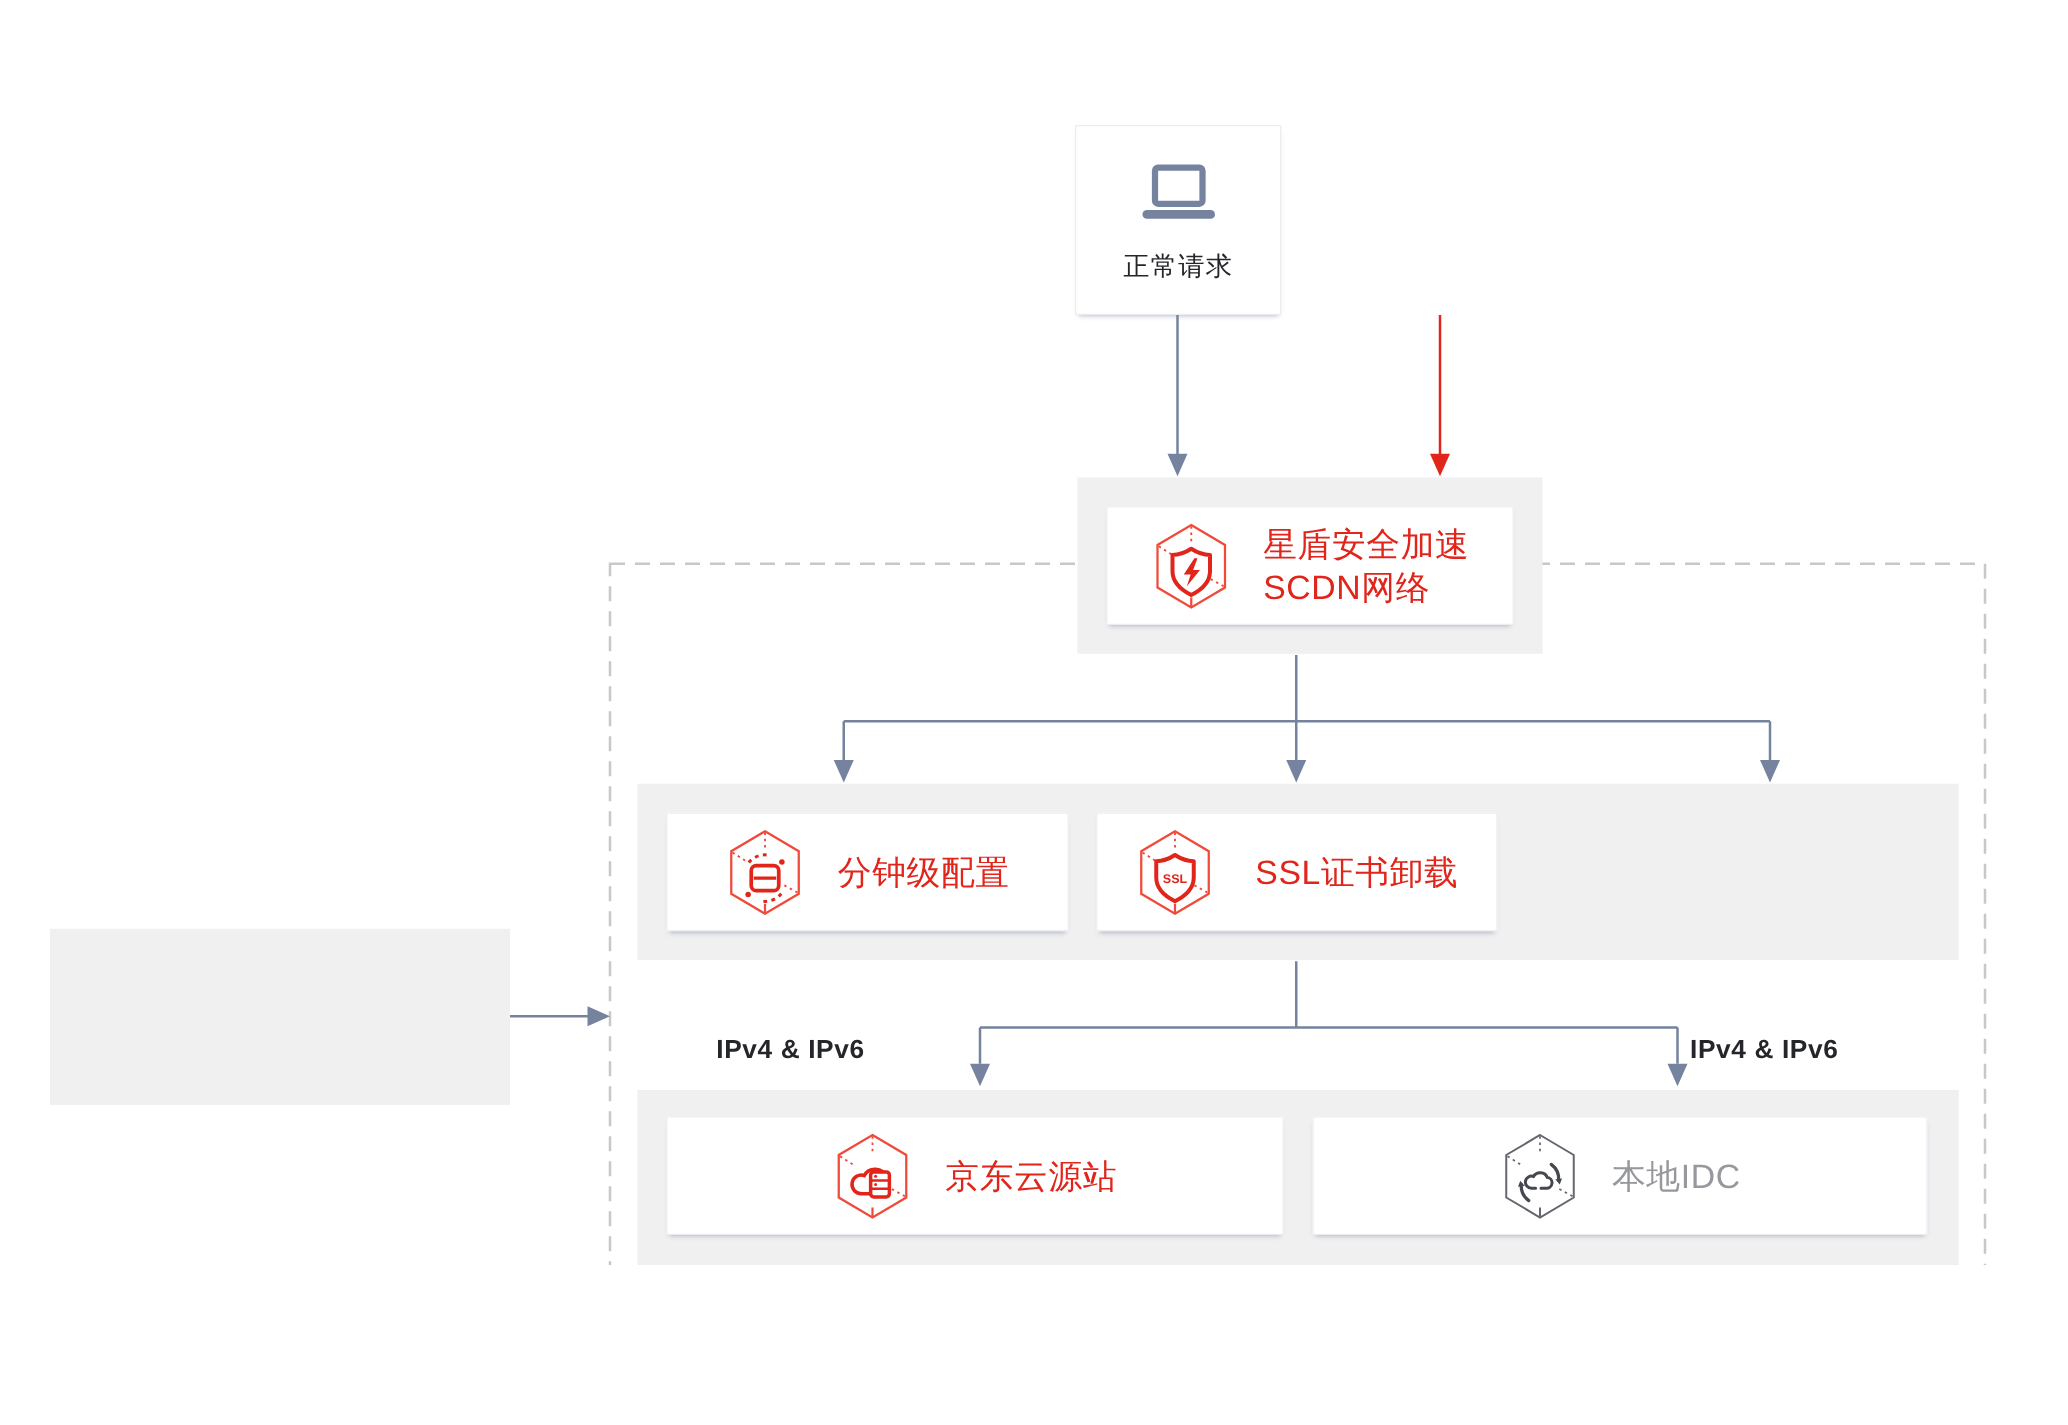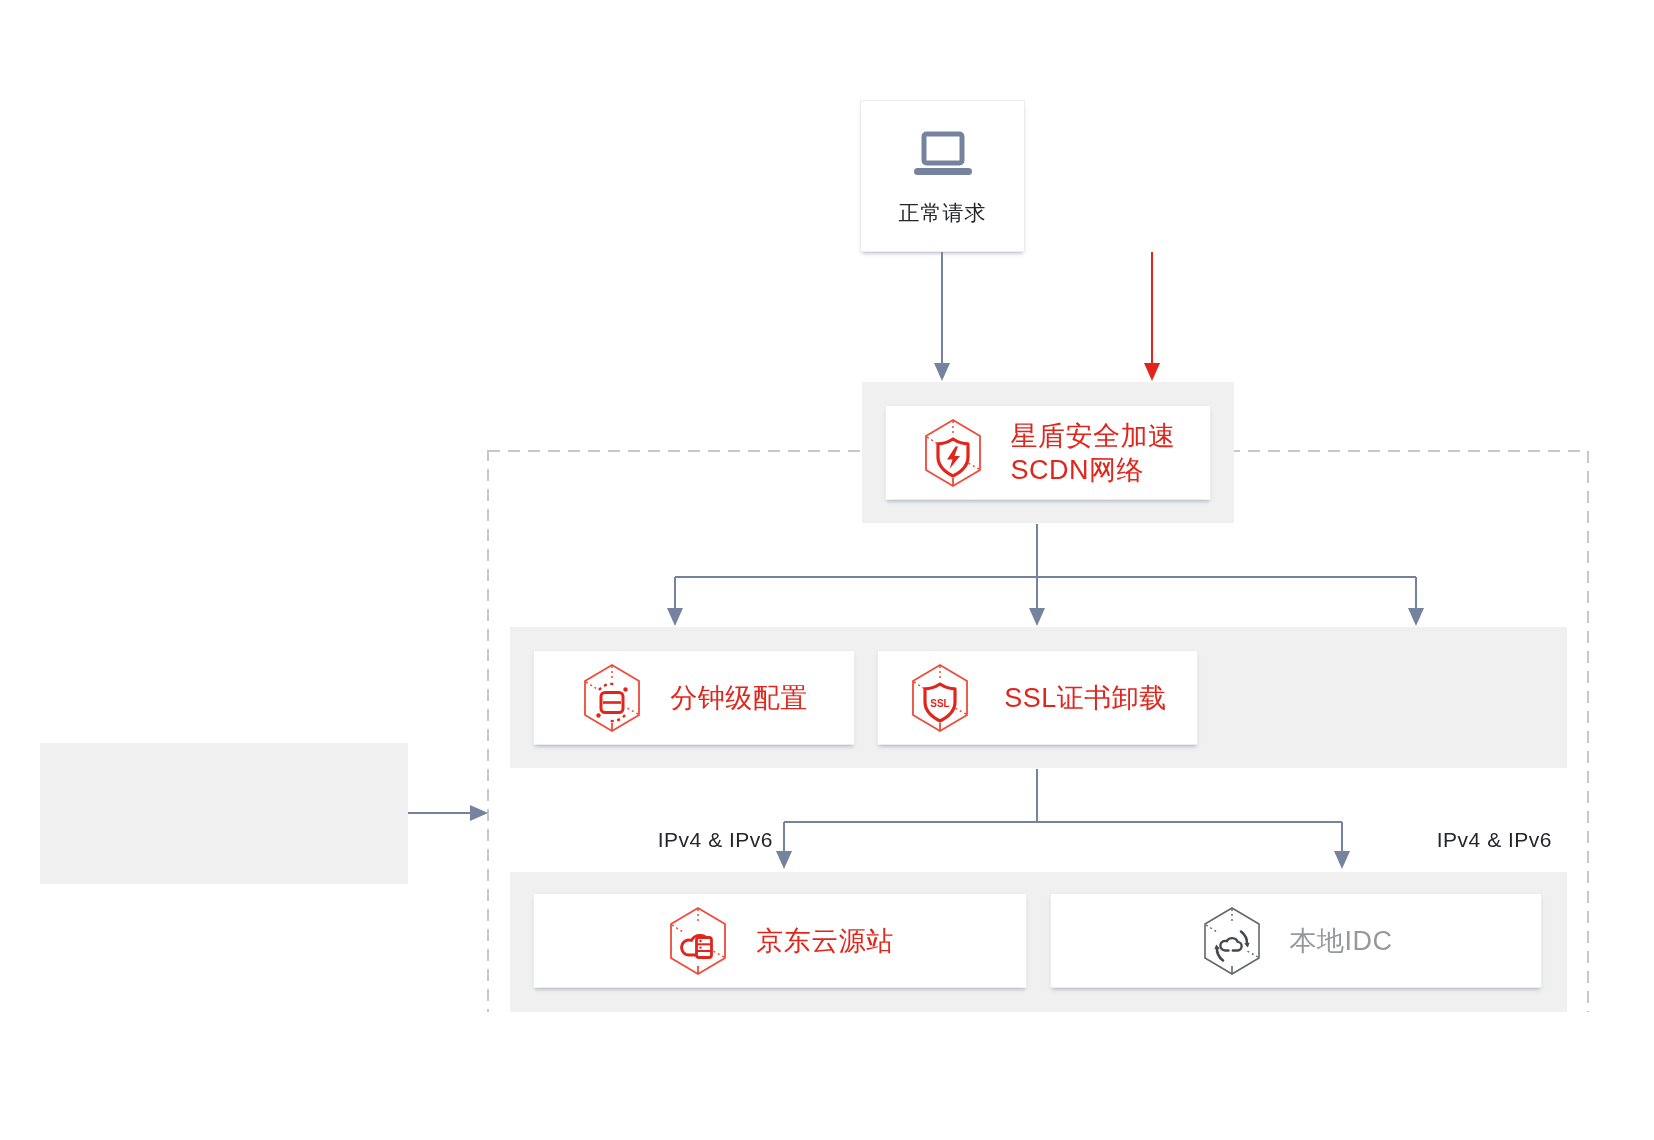--- a/index.html
+++ b/index.html
@@ -11,21 +11,21 @@
   .gray{position:absolute;background:var(--panel-gray);z-index:1;}
   .node{position:absolute;background:#ffffff;border:1px solid #ededef;
         box-shadow:0 3px 4px -2px rgba(104,116,150,.55);
         display:flex;align-items:center;justify-content:center;z-index:2;box-sizing:border-box;}
   .node-row{flex-direction:row;gap:26px;}
   .node-col{flex-direction:column;gap:20px;padding-top:6px;}
   .label-red{color:var(--brand-red);font-size:27px;font-weight:500;letter-spacing:.5px;white-space:nowrap;}
   .label-gray{color:var(--text-gray);font-size:27px;font-weight:400;letter-spacing:.5px;white-space:nowrap;}
   .label-dark{color:var(--text-dark);font-size:21px;font-weight:500;letter-spacing:1px;white-space:nowrap;}
   .scdn-text{display:flex;flex-direction:column;line-height:34px;}
-  .ipv-label{position:absolute;width:200px;text-align:right;font-size:21px;font-weight:400;
+  .ipv-label{position:absolute;width:200px;text-align:left;font-size:21px;font-weight:700;
              color:var(--text-dark);letter-spacing:.5px;z-index:2;}
   .connector-blue{stroke:var(--arrow-blue);stroke-width:2;fill:none;}
   .connector-red{stroke:var(--brand-red);stroke-width:2;fill:none;}
   .head-blue{fill:var(--arrow-blue);stroke:none;}
   .head-red{fill:var(--brand-red);stroke:none;}
   .hexicon{display:block;}
   .hex-red{stroke:var(--icon-red);}
   .hex-gray{stroke:var(--idc-hex-gray);}
   .emb-red{stroke:var(--brand-red);}
   .emb-gray{stroke:var(--idc-icon-gray);}

